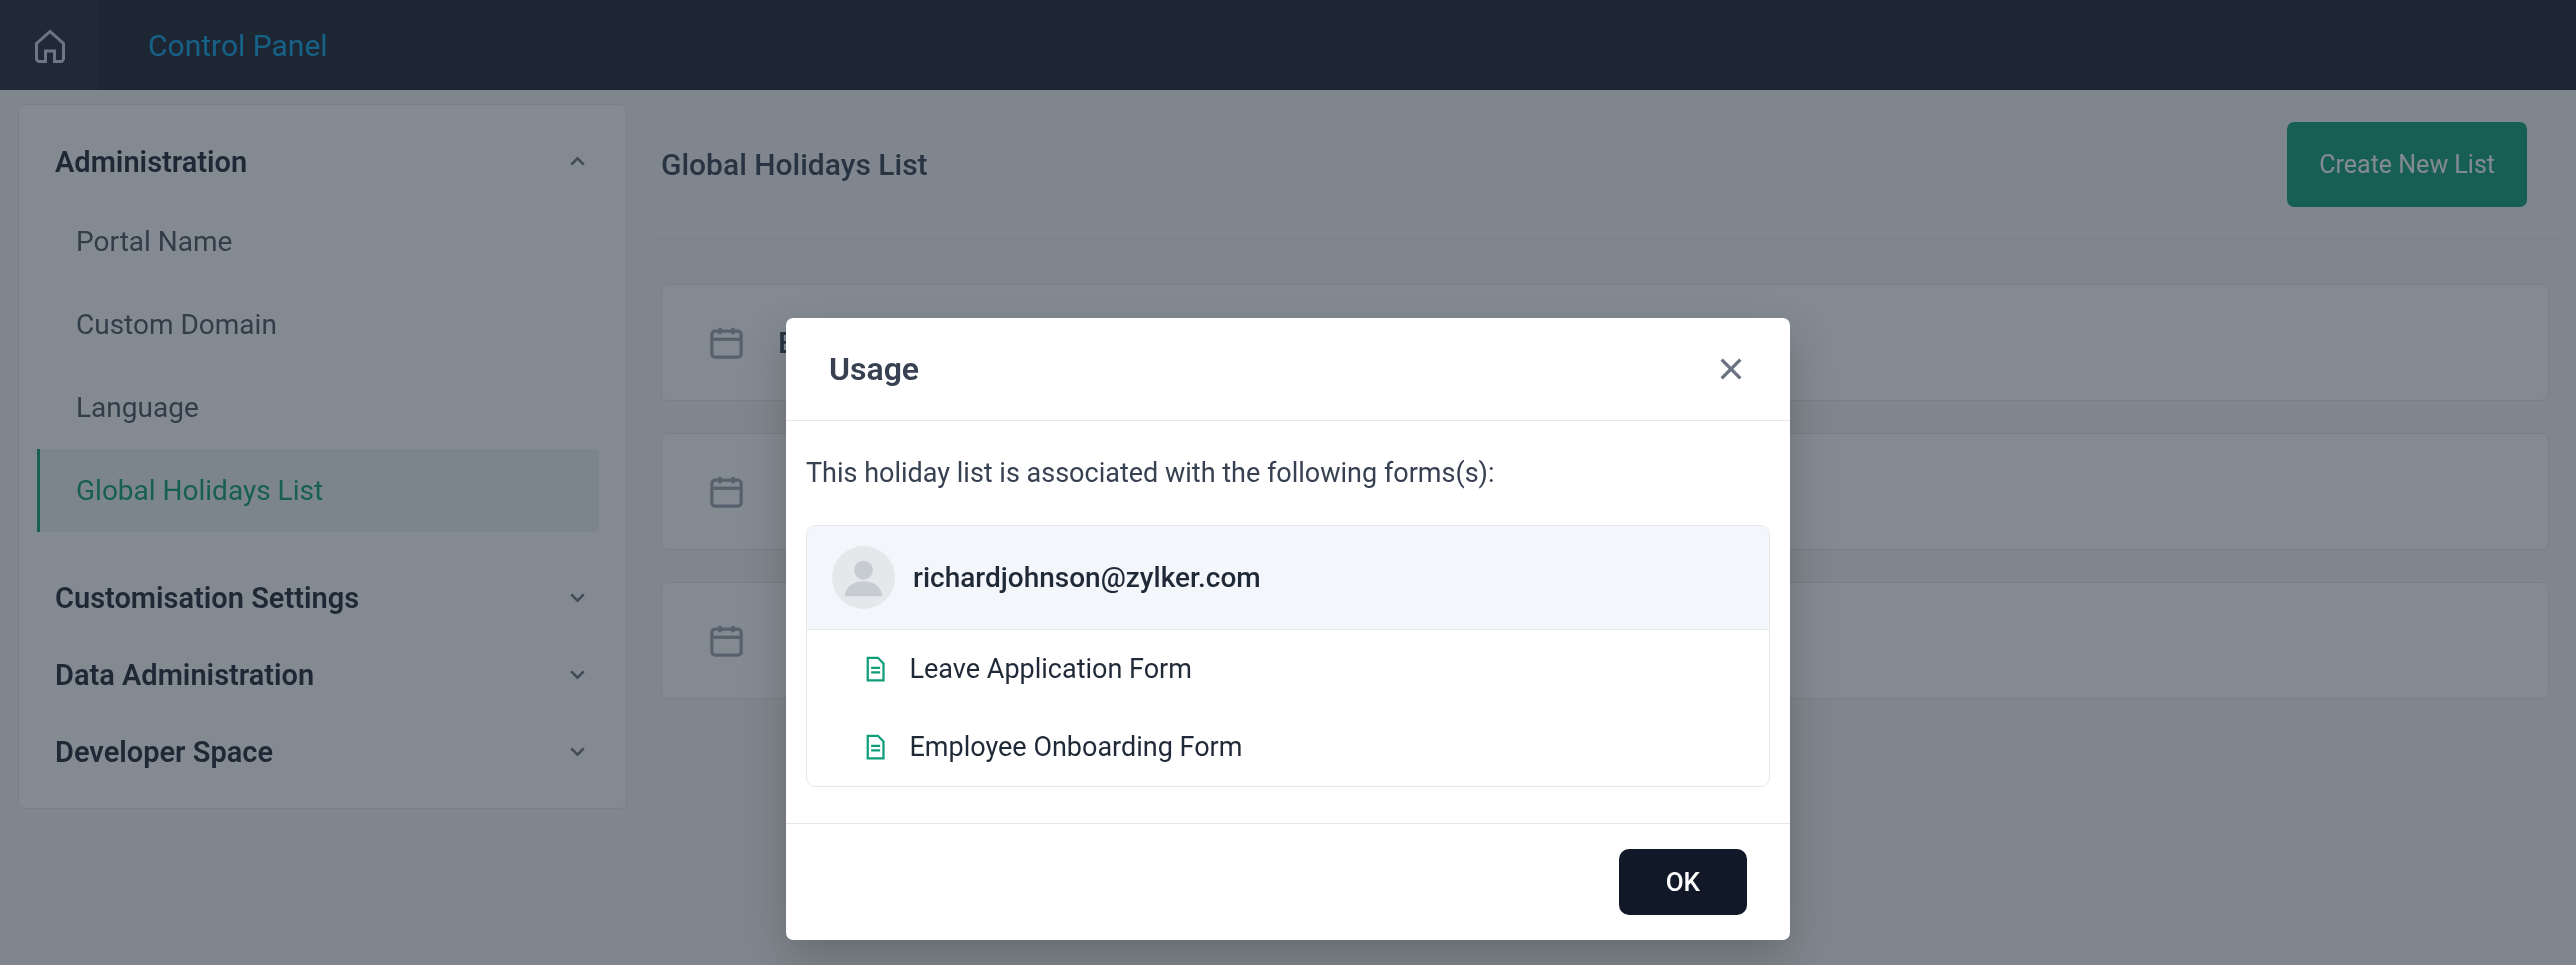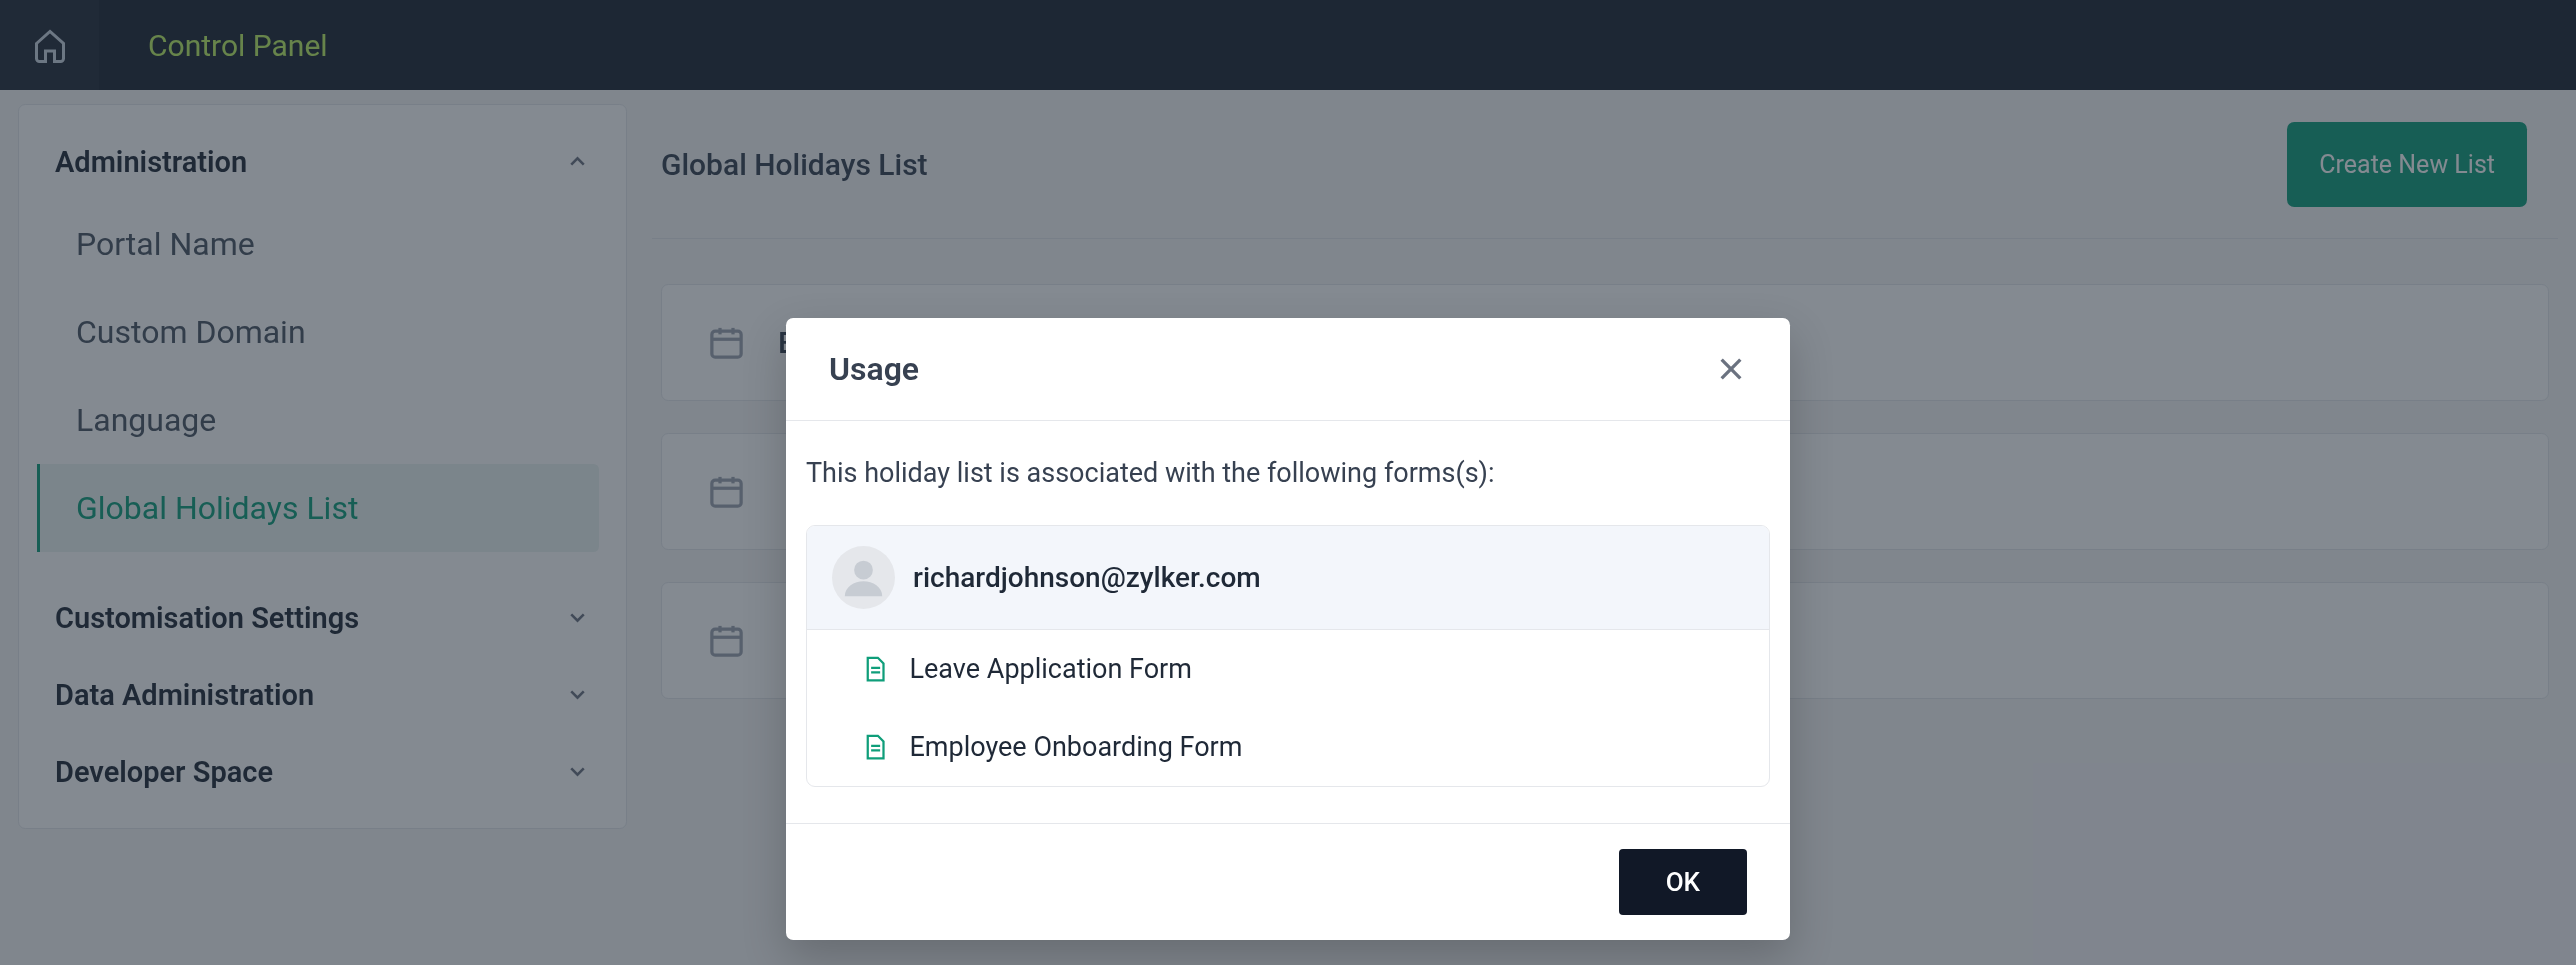--- a/index.html
+++ b/index.html
@@ -33,21 +33,21 @@
     }
     .home-btn svg {
       width: 36px;
       height: 36px;
       fill: none;
       stroke: #cbd5e0;
       stroke-width: 2;
     }
     .control-panel-title {
       margin-left: 49px;
-      color: #bef264;
+      color: #0ea5e9;
       font-size: 30px;
       font-weight: 400;
     }
     
     .page-body {
       display: flex;
       padding: 14.3px 18px 0 18px;
       gap: 25px;
     }
     
@@ -74,21 +74,21 @@
       stroke: #6b7280;
       stroke-width: 2.5;
       fill: none;
     }
     .sidebar-subitems {
       padding-left: 18px;
     }
     .sidebar-subitem {
       padding: 25px 36px;
       color: #4b5563;
-      font-size: 32px;
+      font-size: 28px;
       font-weight: 400;
       cursor: pointer;
       border-left: 3.6px solid transparent;
     }
     .sidebar-subitem.active {
       color: #0f9e7a;
       background: #ecf4f2;
       border-left: 3.6px solid #0f9e7a;
       margin-right: 27px;
       border-radius: 0 5.4px 5.4px 0;
@@ -248,21 +248,21 @@
       padding: 25px 43px;
       display: flex;
       justify-content: flex-end;
     }
     .ok-btn {
       background: #111827;
       color: #fff;
       border: none;
       padding: 18px 47px;
       font-size: 26px;
-      border-radius: 4px;
+      border-radius: 10px;
       cursor: pointer;
       font-weight: 500;
     }
   </style>
 </head>
 <body>
 
 <div class="topbar">
   <div class="home-btn">
     <svg viewBox="0 0 24 24">

